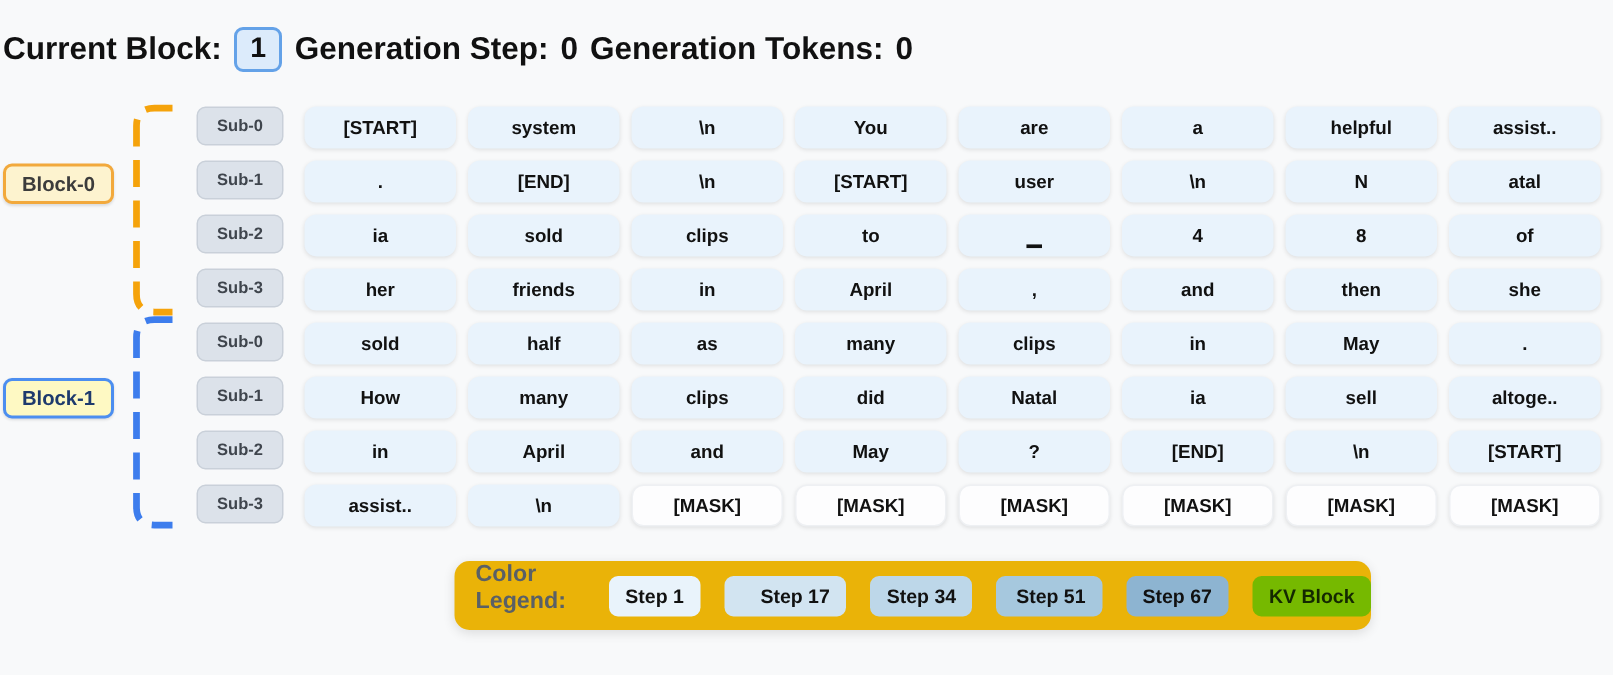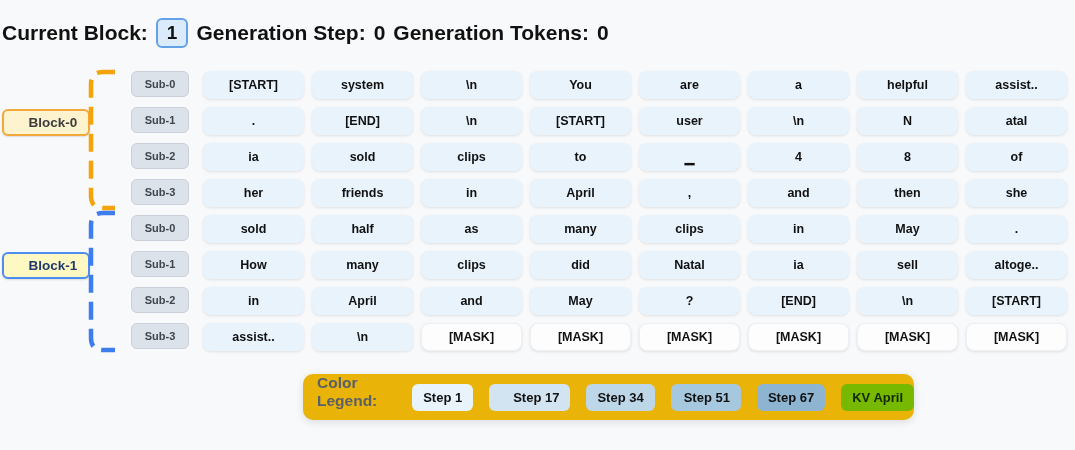--- a/index.html
+++ b/index.html
@@ -29,21 +29,20 @@
     line-height:1.25;
   }
 
   
   .block-label{
     position:absolute;left:2px;width:70px;height:23px;
     display:flex;align-items:center;justify-content:center;
     font-size:13.5px;font-weight:bold;
     border-radius:6px;border:2px solid transparent;
     box-shadow:0 1px 2px rgba(0,0,0,.12);
-    padding-left:14px;
   }
   .block-label.orange{background:#fdf3cf;border-color:#f2a93c;color:#3c3c3c;}
   .block-label.blue{background:#fef9c3;border-color:#4c8ef0;color:#1e3a6d;}
 
   
   .bracket{position:absolute;left:86px;}
   .bracket path{
     fill:none;
     stroke-width:4.5;
     stroke-dasharray:18 9;
@@ -234,17 +233,17 @@
     </div>
 
   <div class="legend">
     <span class="legend-title">Color Legend:</span>
     <div class="chips" id="chips-host">
         <span class="chip" style="background: rgb(233, 243, 251); color: rgb(17, 17, 17);">Step 1</span>
         <span class="chip" style="background: rgb(210, 228, 241); color: rgb(17, 17, 17); padding-left: 24px;">Step 17</span>
         <span class="chip" style="background: rgb(189, 215, 233); color: rgb(17, 17, 17);">Step 34</span>
         <span class="chip" style="background: rgb(166, 200, 222); color: rgb(17, 17, 17); padding-left: 13px;">Step 51</span>
         <span class="chip" style="background: rgb(141, 180, 209); color: rgb(17, 17, 17);">Step 67</span>
-        <span class="chip" style="background: rgb(118, 185, 0); color: rgb(20, 40, 0);">KV April</span>
+        <span class="chip" style="background: rgb(118, 185, 0); color: rgb(20, 40, 0);">KV Block</span>
       </div>
   </div>
 
 </div>
 
 </body></html>

